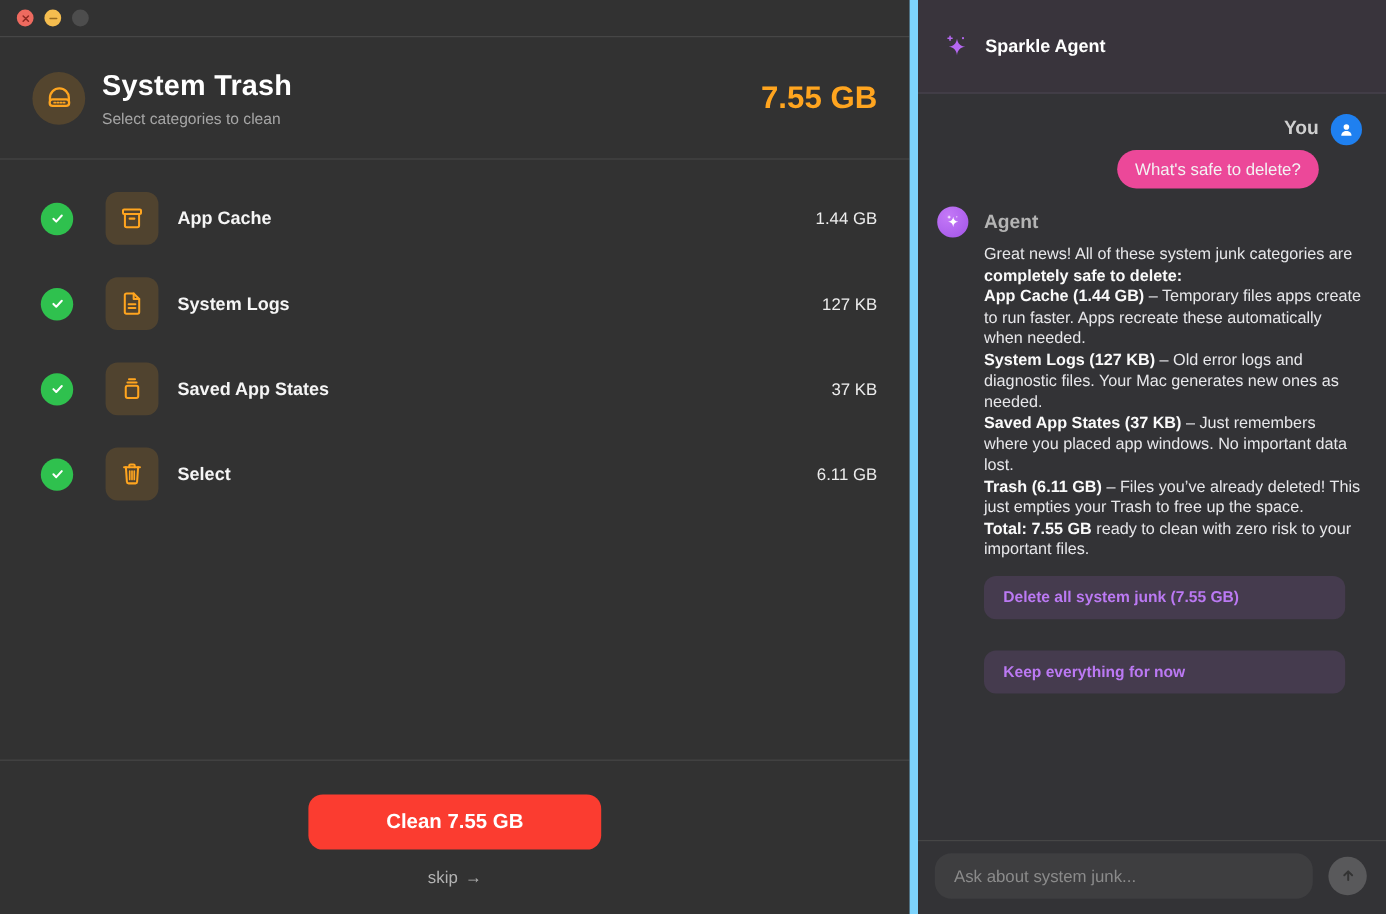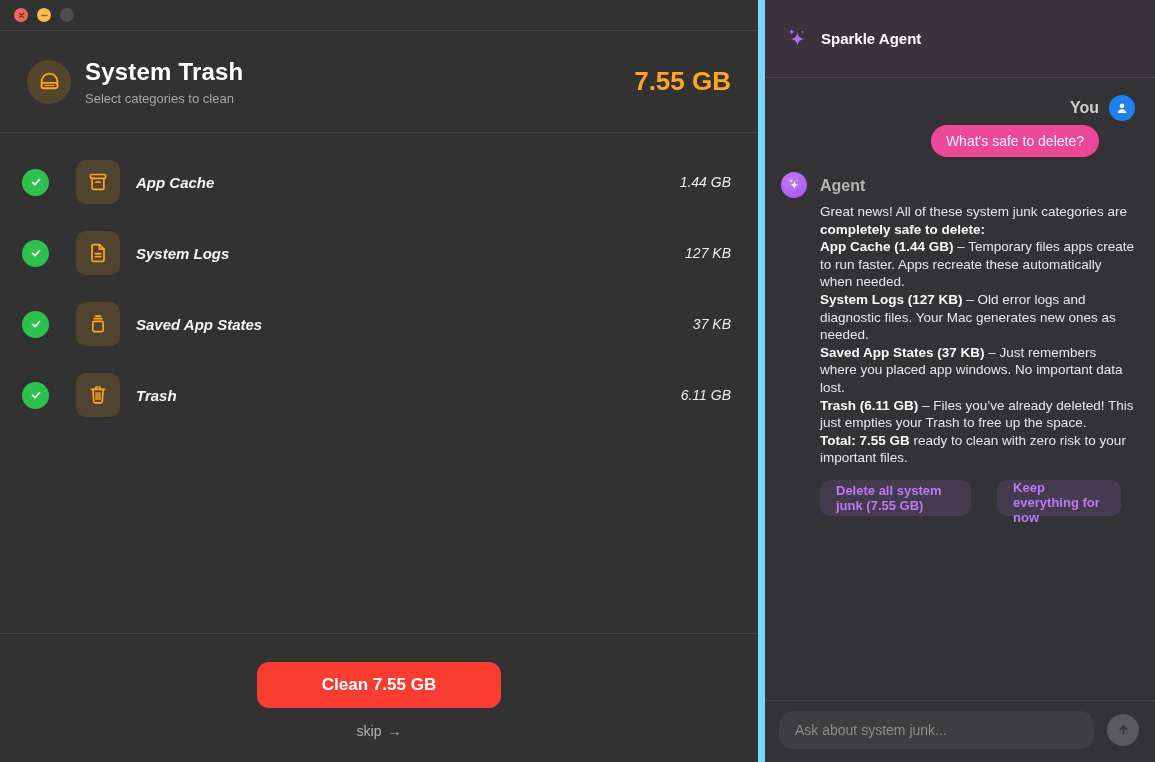--- a/index.html
+++ b/index.html
@@ -27,21 +27,21 @@
   .step { color:#9a9a9a; font-size:14px; }
 
   .header-section { height:101px; display:flex; align-items:center; padding:0 27px; }
   .drive-badge { width:44px; height:44px; border-radius:50%; background:rgba(255,165,31,0.17); display:flex; align-items:center; justify-content:center; flex:none; }
   .drive-badge svg { width:27px; height:27px; }
   .header-text { margin-left:14px; flex:1; }
   .header-text h1 { font-size:24px; font-weight:700; color:#ffffff; letter-spacing:.2px; }
   .subtitle { font-size:13px; color:#a6a6a6; margin-top:5px; }
   .total { font-size:26px; font-weight:700; color:#ffa51f; }
 
-  .category-list { flex:1; padding:27px 27px 0 22px; overflow:hidden;font-style:italic; }
+  .category-list { flex:1; padding:27px 27px 0 34px; overflow:hidden; }
   .cat-row { display:flex; align-items:center; height:44px; margin-bottom:27px; cursor:pointer; }
   .check { width:27px; height:27px; border-radius:50%; background:#2fc14e; display:inline-flex; align-items:center; justify-content:center; flex:none; }
   .check svg { width:14px; height:14px; }
   .tile { width:44px; height:44px; border-radius:10px; background:rgba(255,165,31,0.15); display:inline-flex; align-items:center; justify-content:center; margin-left:27px; flex:none; }
   .tile svg { width:24px; height:24px; }
   .cat-name { margin-left:16px; font-size:15px; font-weight:700; color:#f5f5f5; }
   .cat-size { margin-left:auto; font-size:14px; color:#ededed; }
 
   .footer { height:128px; display:flex; flex-direction:column; align-items:center; }
   .clean-btn { margin-top:28px; width:244px; height:46px; border:none; border-radius:12px; background:#fb3c30; color:#ffffff; font-size:17px; font-weight:700; font-family:inherit; cursor:pointer; }
@@ -62,21 +62,21 @@
   .avatar svg { width:16px; height:16px; }
 
   .user-bubble { margin:4px 36px 0 auto; width:fit-content; max-width:270px; background:#ec4899; border-radius:16px; padding:8px 15px; font-size:14px; color:#f3f3f3; }
 
   .agent-row { display:flex; align-items:flex-start; gap:13px; margin-top:15px; }
   .agent-row .who-label { color:#b4b4b4; margin-top:5px; }
 
   .agent-message { margin:5px 0 0 39px; font-size:13.5px; line-height:17.6px; color:#e7e7ea; white-space:pre-line; }
   .agent-message .b { font-weight:700; color:#fafafa; }
 
-  .action-buttons { margin:13px 14px 0 39px; display:flex; flex-direction:row; gap:26px; }
+  .action-buttons { margin:13px 14px 0 39px; display:flex; flex-direction:column; gap:26px; }
   .action-btn { height:36px; border:none; border-radius:10px; background:#453b4e; color:#bb79f3; font-size:13px; font-weight:700; font-family:inherit; text-align:left; padding:0 16px; cursor:pointer; }
 
   .chat-footer { flex:none; height:62px; border-top:1px solid #464646; display:flex; align-items:center; gap:13px; padding:0 16px 4px 14px; }
   .chat-input { flex:1; height:38px; border:none; border-radius:14px; background:#3e3e40; color:#dddddd; font-size:14px; font-family:inherit; padding:0 16px; outline:none; }
   .chat-input::placeholder { color:#8b8b8b; }
   .send-btn { width:32px; height:32px; border-radius:50%; border:none; background:#59595b; display:inline-flex; align-items:center; justify-content:center; cursor:pointer; flex:none; }
   .send-btn svg { width:17px; height:17px; }
 </style>
 </head>
 <body>
@@ -174,21 +174,21 @@
             </svg>
           </span>
           <span class="tile">
             <svg viewBox="0 0 24 24" fill="none" stroke="#ffa51f" stroke-width="1.7" stroke-linecap="round" stroke-linejoin="round">
               <path d="M5.4 6.3 h13.2"></path>
               <path d="M9.7 6.3 v-1.2 a1.1 1.1 0 0 1 1.1 -1.1 h2.4 a1.1 1.1 0 0 1 1.1 1.1 v1.2"></path>
               <path d="M6.9 6.3 l0.85 12.2 a1.4 1.4 0 0 0 1.4 1.3 h5.7 a1.4 1.4 0 0 0 1.4 -1.3 l0.85 -12.2"></path>
               <path d="M10.1 9.6 v7 M12 9.6 v7 M13.9 9.6 v7" stroke-width="1.4"></path>
             </svg>
           </span>
-          <span class="cat-name">Trash</span>
+          <span class="cat-name">Select</span>
           <span class="cat-size">6.11 GB</span>
         </div>
       </div>
 
     <div class="divider"></div>
 
     <div class="footer">
       <button class="clean-btn">Clean 7.55 GB</button>
       <button class="skip-btn">
         <span>skip</span>

